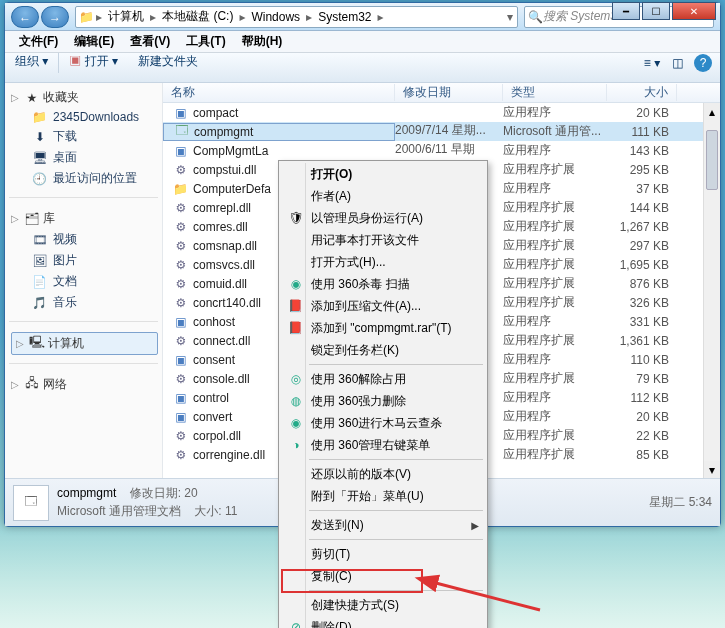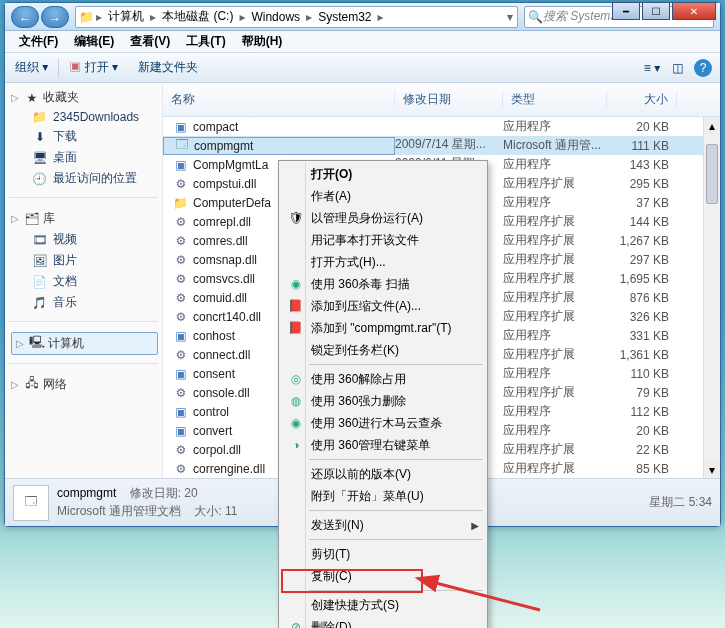--- a/index.html
+++ b/index.html
@@ -41,39 +41,39 @@
   .wc { width:28px; height:18px; border:1px solid #33547a; font-size:10px; display:flex; align-items:center; justify-content:center; }
   .wc.min { background: linear-gradient(#d6e7f7,#a6c2dd); }
   .wc.max { background: linear-gradient(#d6e7f7,#a6c2dd); }
   .wc.close { background: linear-gradient(#f27a6c,#c83a2a); color:#fff; width:44px;}
 
   .menubar { height:22px; background:#f4f7fb; border-bottom:1px solid #d0d8e0; display:flex; align-items:center; font-size:12px; padding-left:6px;}
   .menubar .mi { padding: 0 8px; font-weight: bold; }
 
   .toolbar {
     height: 30px; background: linear-gradient(to bottom,#f7fbff,#dfeaf4);
-    border-bottom:1px solid #c6d4e2; display:flex; align-items:center; font-size:12px; color:#0b3a68;
+    border-bottom:1px solid #c6d4e2; display:flex; align-items:flex-start; font-size:12px; color:#0b3a68;
   }
   .toolbar .tb { padding: 0 10px; }
   .toolbar .sep { width:1px; height:20px; background:#c6d4e2; }
   .toolbar .right { margin-left:auto; display:flex; align-items:center; gap:6px; padding-right:8px;}
   .toolbar .iconbtn { width:20px; height:20px; display:flex; align-items:center; justify-content:center; border:1px solid transparent; }
   .toolbar .help { width:18px; height:18px; border-radius:50%; background:#2d89c8; color:#fff; font-size:12px; display:flex;align-items:center;justify-content:center;}
 
   .body { flex:1; display:flex; background:#fff; overflow:hidden; }
   .sidebar { width:158px; background:#fafafa; border-right:1px solid #e4e8ec; font-size:12px; overflow:hidden; position:relative;}
   .sidebar .group { padding: 4px 4px 2px 6px;}
   .sidebar .hdr { display:flex; align-items:center; gap:4px; font-weight:400; color:#333; padding:2px 0;}
   .sidebar .item { display:flex; align-items:center; gap:6px; padding:2px 0 2px 22px; color:#1e395b;}
   .sidebar .divider { border-top:1px solid #e0e0e0; margin: 6px 4px;}
   .sidebar .tri { color:#888; font-size:10px; width:10px; }
   .sb-icon { width:14px; height:14px; display:inline-flex; align-items:center; justify-content:center; font-size:12px;}
 
   .filelist { flex:1; display:flex; flex-direction:column; }
-  .cols { height:34px; display:flex; align-items:center; font-size:12px; color:#335a85; background:linear-gradient(#fcfdff,#edf3fa); border-bottom:1px solid #d8e2ec;}
+  .cols { height:20px; display:flex; align-items:center; font-size:12px; color:#335a85; background:linear-gradient(#fcfdff,#edf3fa); border-bottom:1px solid #d8e2ec;}
   .cols .c { padding: 0 8px; border-right:1px solid #e2e9f1;}
   .c-name{width:232px;} .c-date{width:108px;} .c-type{width:104px;} .c-size{width:70px; text-align:right; padding-right:14px; border-right:none;}
   .rows { flex:1; overflow:hidden; font-size:12px; position:relative;}
   .row { display:flex; align-items:center; height:19px;}
   .row.sel .cell.name { background:#cde6f7; border:1px solid #7da2ce; }
   .row.sel { background:#cde6f7; }
   .cell { white-space:nowrap; overflow:hidden; color:#222; }
   .cell.name { width:232px; padding-left:10px; display:flex; align-items:center; gap:4px;}
   .cell.date { width:108px; color:#555;margin-top:36px;}
   .cell.type { width:104px; color:#555;}

